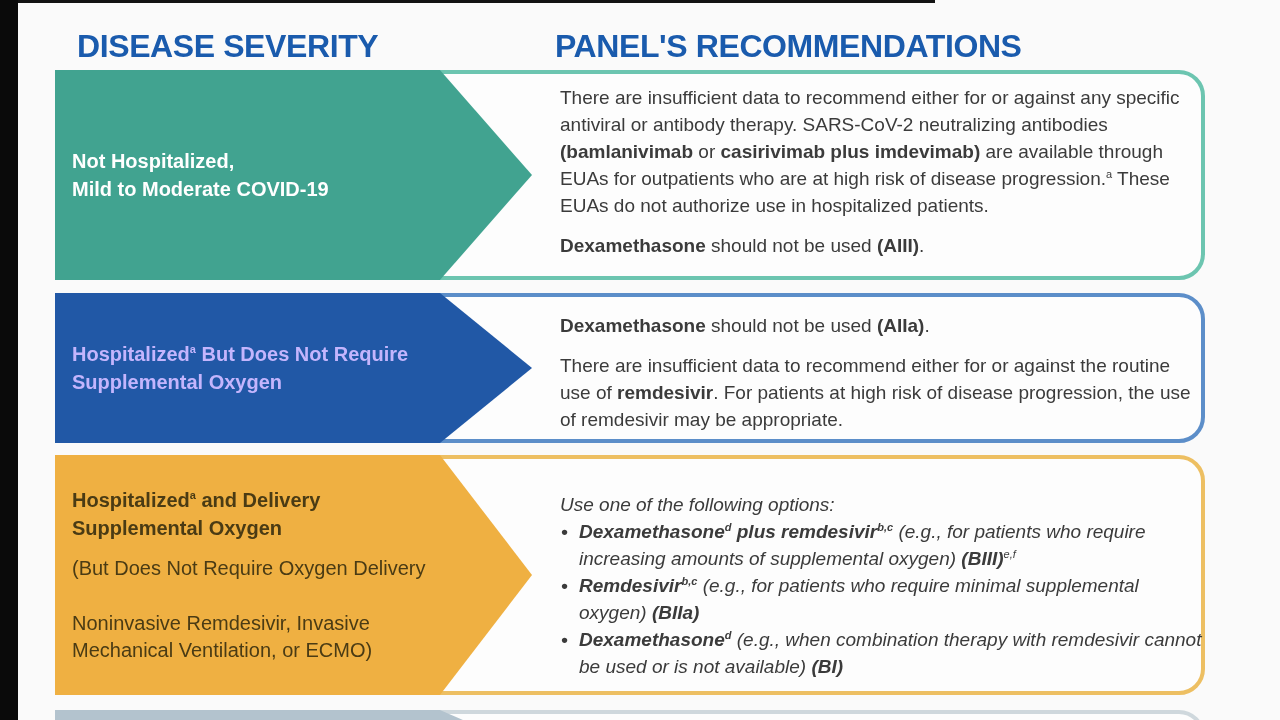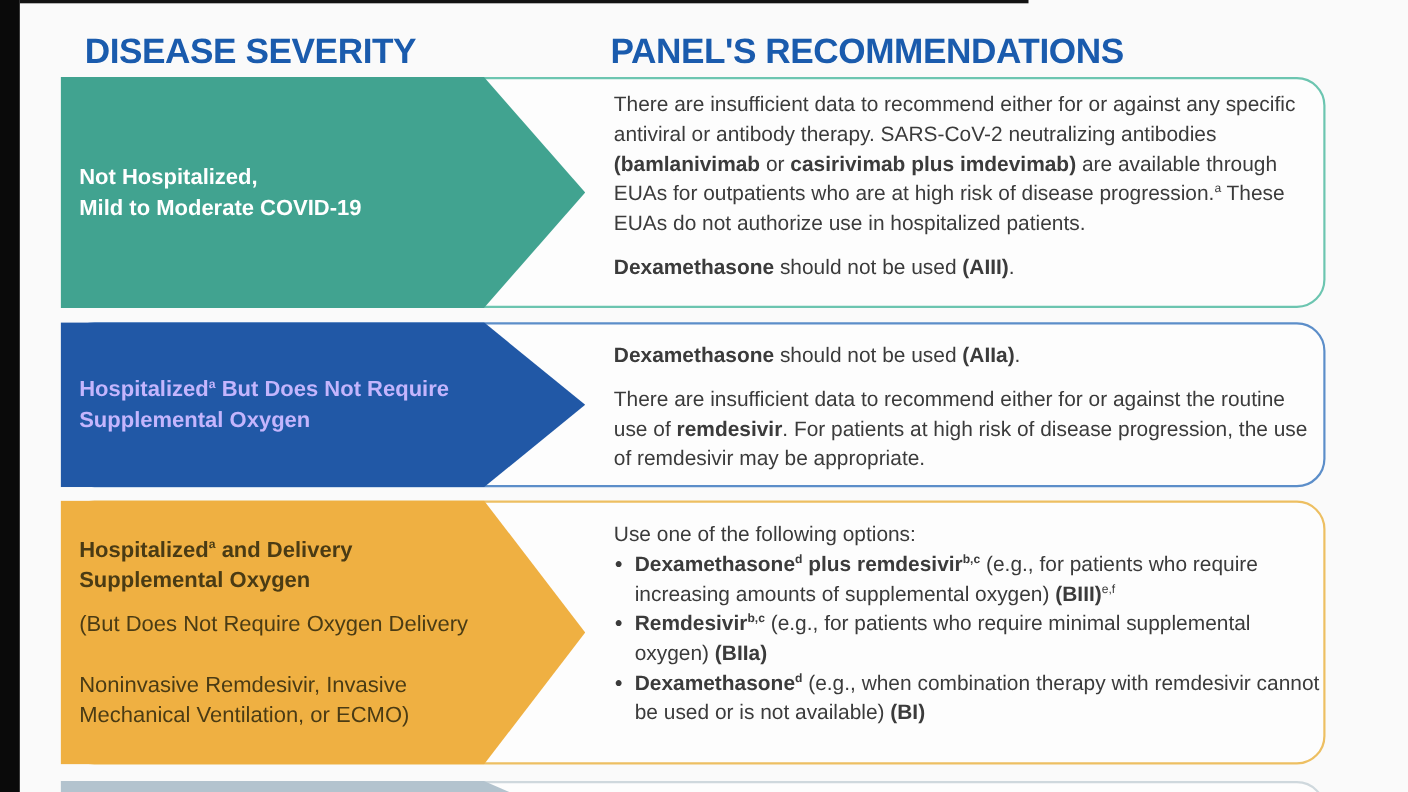--- a/index.html
+++ b/index.html
@@ -20,41 +20,41 @@
   .hdr-rec{left:555px;}
 
   .row{position:absolute;left:0;right:0;}
   .row1{top:70px;height:210px;}
   .row2{top:293px;height:150px;}
   .row3{top:455px;height:240px;}
   .row4{top:710px;height:80px;}
 
   .rec-box{
     position:absolute;left:60px;width:1145px;top:0;bottom:0;
-    border:2px solid #15803d;border-radius:26px;background:#fdfdfd;
+    border:4px solid #15803d;border-radius:26px;background:#fdfdfd;
     box-sizing:border-box;
   }
   .arrow{
     position:absolute;left:55px;top:0;bottom:0;width:477px;
     clip-path:polygon(0 0,80.7% 0,100% 50%,80.7% 100%,0 100%);
   }
   .sev-content{
     position:absolute;left:17px;top:0;bottom:0;width:375px;
     display:flex;flex-direction:column;justify-content:center;
     font-size:20px;font-weight:bold;line-height:28px;color:#fff;
   }
   .sev-subtitle{font-weight:normal;margin-top:13px;line-height:27.5px;}
 
   .rec-content{
     position:absolute;left:496px;width:645px;
     font-size:19px;line-height:27px;color:#3b3b3b;
   }
   .row1 .rec-content{top:10px;}
   .row2 .rec-content{top:15px;}
-  .row3 .rec-content{top:16px;}
+  .row3 .rec-content{top:32px;font-style:italic;}
   .para{margin:0;}
   .para + .para{margin-top:13px;}
   .b{font-weight:bold;}
   sup{font-size:11px;line-height:0;vertical-align:super;letter-spacing:0;}
 
   ul.blist{margin:0;padding:0;list-style:none;}
   ul.blist li{position:relative;padding-left:19px;}
   ul.blist li::before{content:"\2022";position:absolute;left:1px;font-weight:bold;}
 </style>
 </head>

